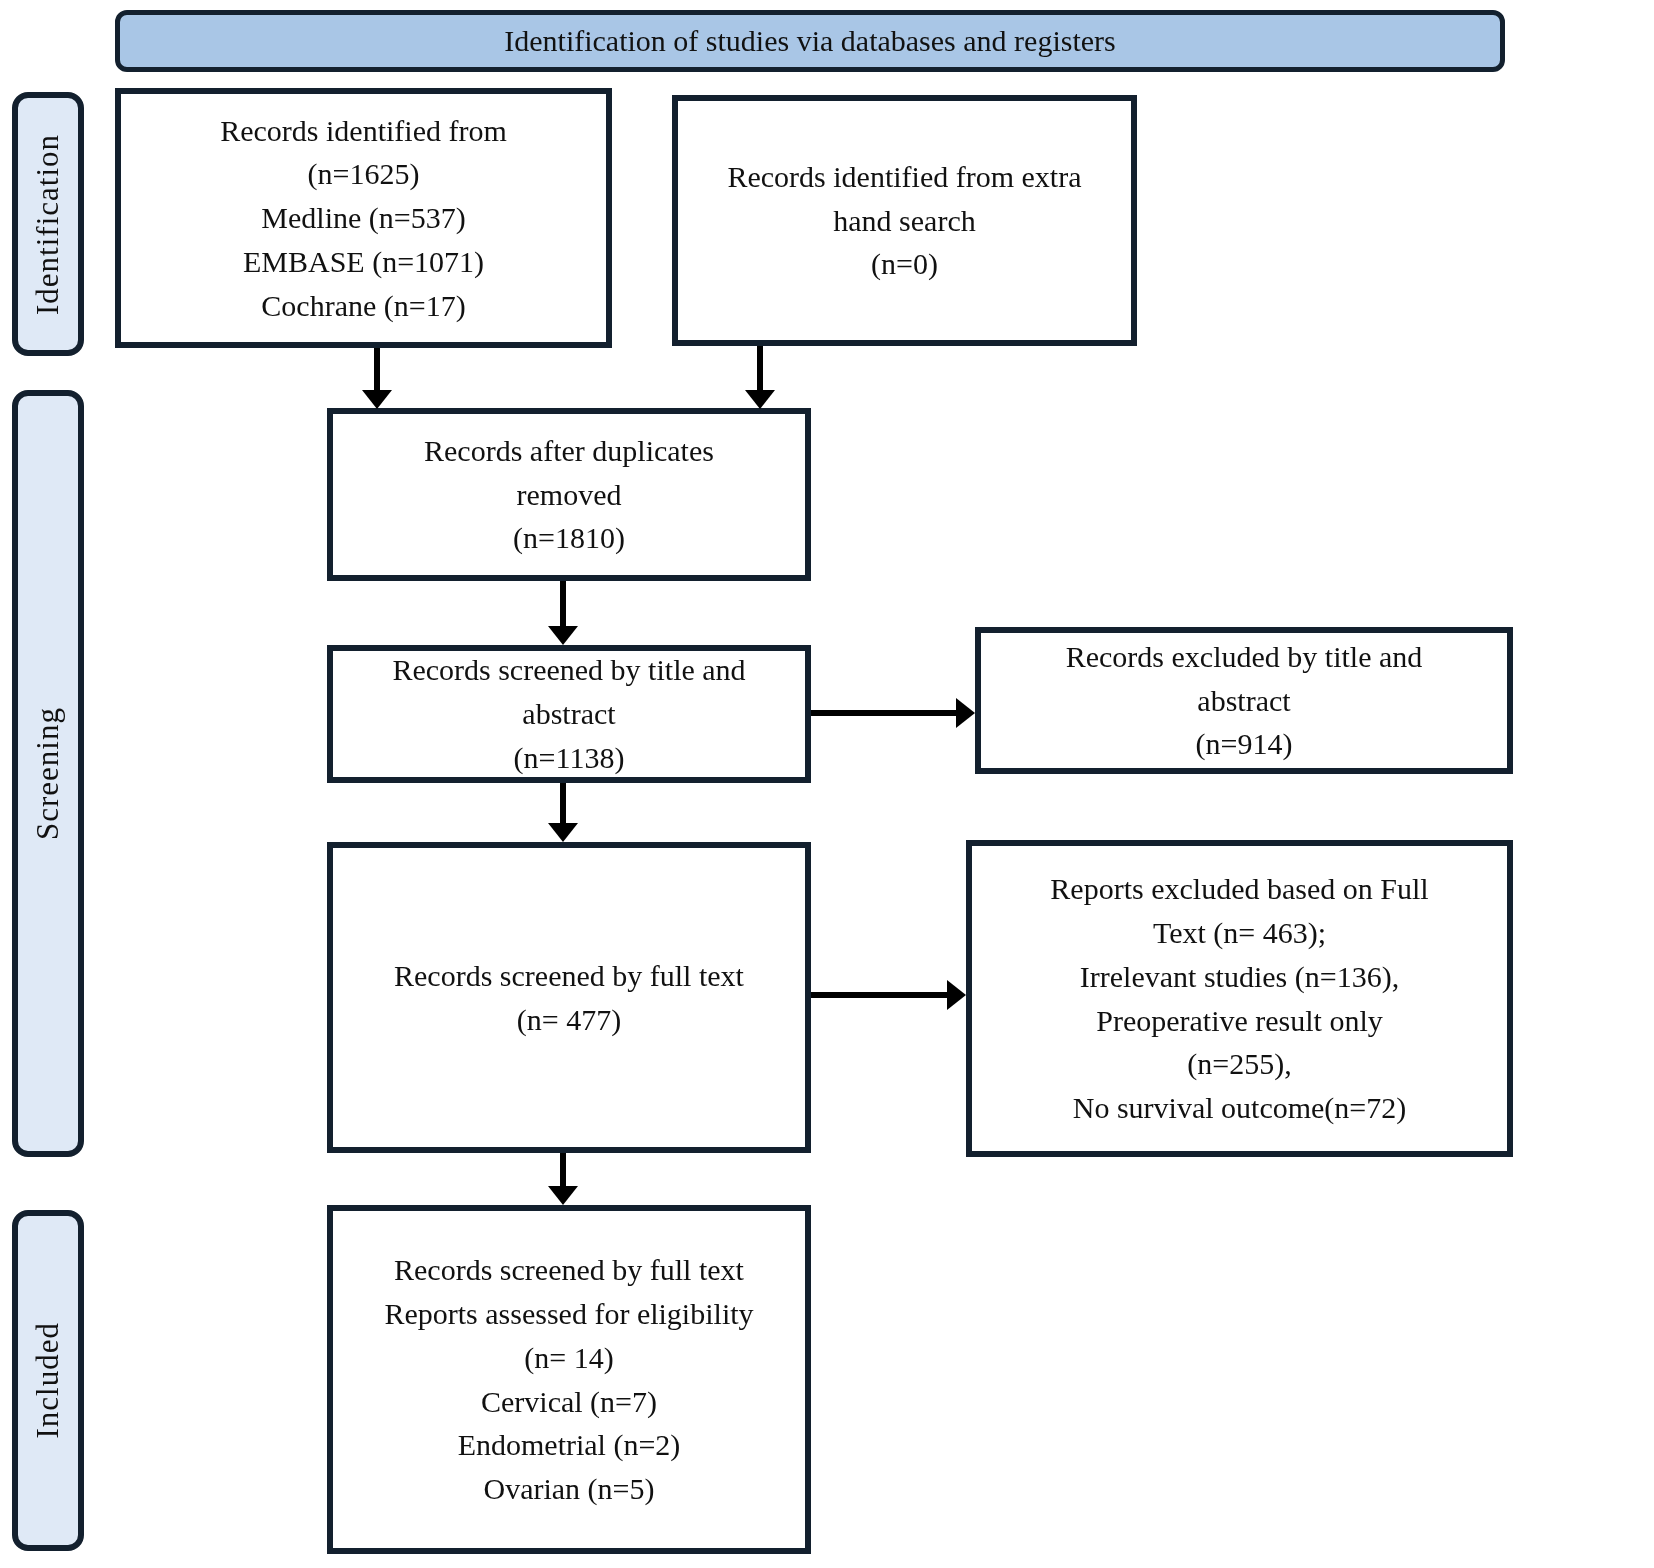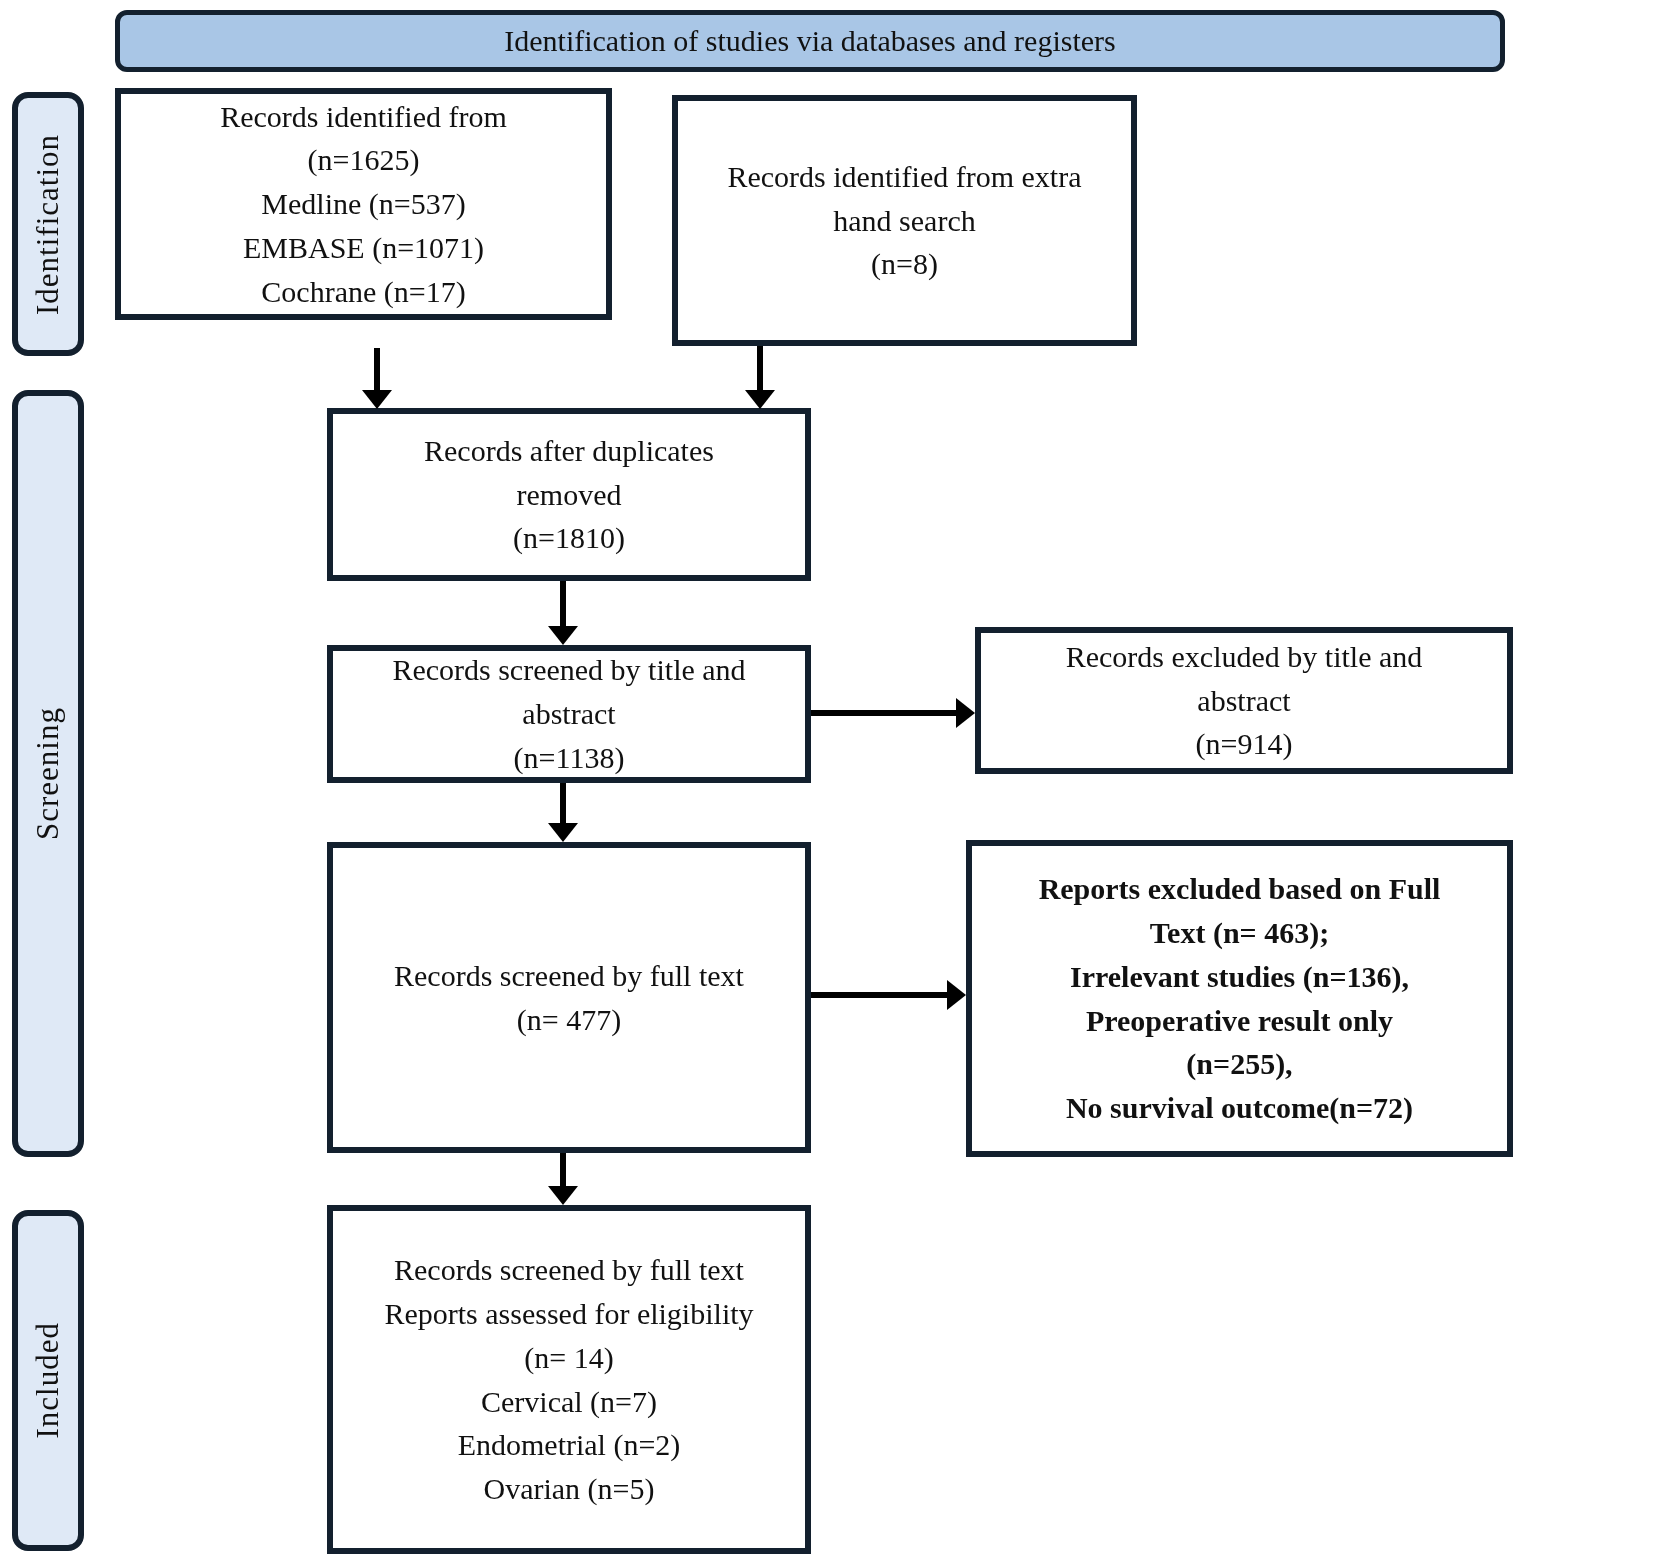--- a/index.html
+++ b/index.html
@@ -54,28 +54,28 @@
     box-sizing: border-box;
     display: flex; align-items: center; justify-content: center;
   }
   .box-text {
     white-space: pre-line;
     text-align: center;
     font-size: 30px;
     line-height: 1.46;
     padding: 0 8px;
   }
-  .box-identified      { left: 115px; top: 88px;  width: 497px; height: 232px; }
+  .box-identified      { left: 115px; top: 88px;  width: 497px; height: 260px; }
   .box-handsearch      { left: 672px; top: 95px;  width: 465px; height: 251px; }
   .box-duplicates      { left: 327px; top: 408px; width: 484px; height: 173px; }
   .box-title-abstract  { left: 327px; top: 645px; width: 484px; height: 138px; }
   .box-fulltext        { left: 327px; top: 842px; width: 484px; height: 311px; }
   .box-included        { left: 327px; top: 1205px; width: 484px; height: 349px; }
   .box-excl-title      { left: 975px; top: 627px; width: 538px; height: 147px; }
-  .box-excl-fulltext   { left: 966px; top: 840px; width: 547px; height: 317px; font-weight: bold; }
+  .box-excl-fulltext   { left: 966px; top: 840px; width: 547px; height: 317px; }
   .aline, .ahead { position: absolute; }
   .aline { background: var(--color-arrow, #000000); }
   .ahead { width: 0; height: 0; }
   .ahead-down {
     border-left: 15px solid transparent;
     border-right: 15px solid transparent;
     border-top: 19px solid var(--color-arrow, #000000);
   }
   .ahead-right {
     border-top: 15px solid transparent;
@@ -104,21 +104,21 @@
     <div class="box-text">Records identified from
 (n=1625)
 Medline (n=537)
 EMBASE (n=1071)
 Cochrane (n=17)</div>
   </div>
 
   <div class="box box-handsearch">
     <div class="box-text">Records identified from extra
 hand search
-(n=8)</div>
+(n=0)</div>
   </div>
 
   <div class="box box-duplicates">
     <div class="box-text">Records after duplicates
 removed
 (n=1810)</div>
   </div>
 
   <div class="box box-title-abstract">
     <div class="box-text">Records screened by title and

